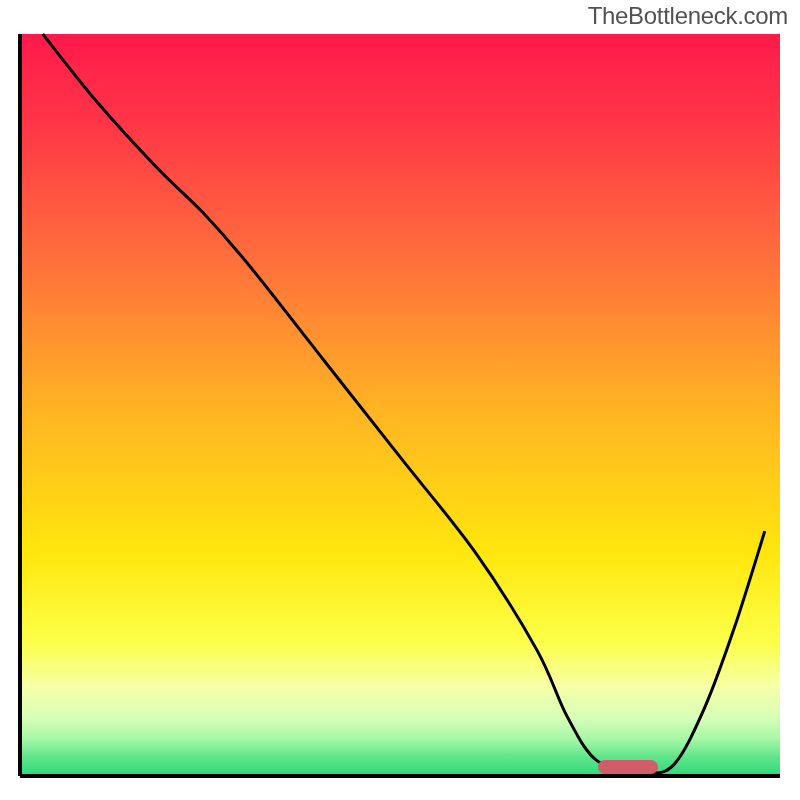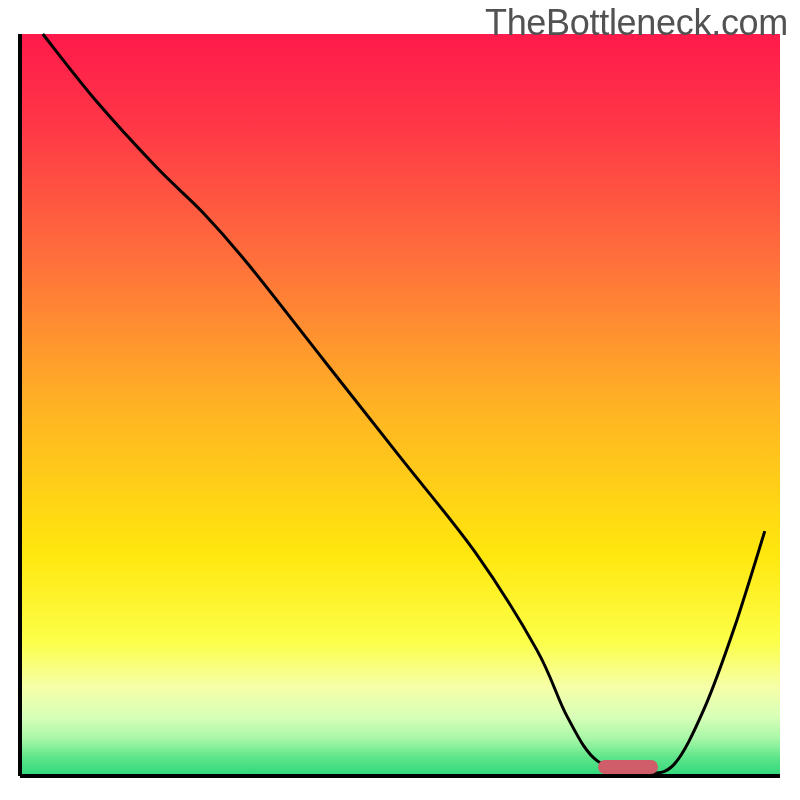--- a/index.html
+++ b/index.html
@@ -13,21 +13,21 @@
   .chart-container {
     position: relative;
     width: 800px;
     height: 800px;
   }
   .watermark {
     position: absolute;
     top: 2px;
     right: 12px;
     font-family: Arial, Helvetica, sans-serif;
-    font-size: 36px;
+    font-size: 24px;
     font-weight: 500;
     color: #525252;
     letter-spacing: -0.3px;
     z-index: 20;
   }
   svg.plot {
     position: absolute;
     left: 0;
     top: 0;
     width: 800px;

